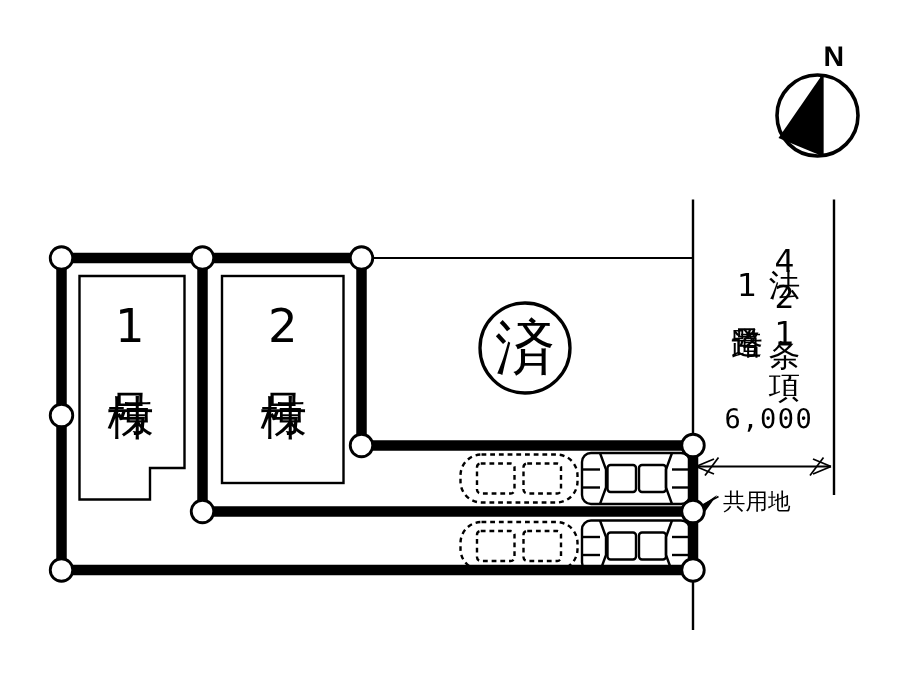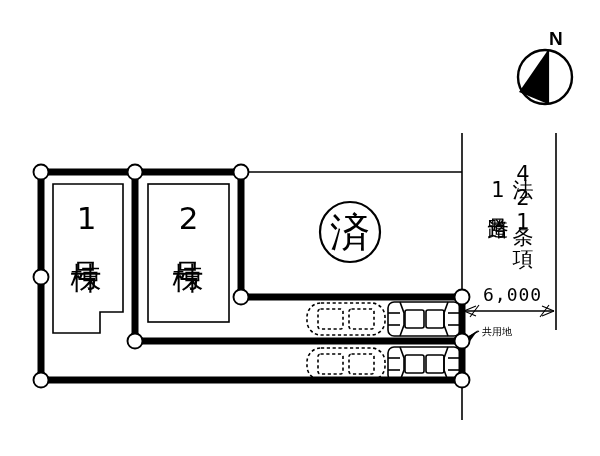--- a/index.html
+++ b/index.html
@@ -35,21 +35,21 @@
     text-orientation:upright;
     line-height:1.0;
     letter-spacing:0px;
   }
   .dim-text{
     font-size:18px;
     font-family:"DejaVu Sans Mono","Liberation Mono",monospace;
     letter-spacing:1px;
   }
   .tiny-text{
-    font-size:10px;
+    font-size:15px;
     font-family:"DejaVu Sans",sans-serif;
     letter-spacing:0px;
   }
   .north-letter{
     font-size:19px;font-weight:bold;
     font-family:"Liberation Sans",sans-serif;
   }
 </style>
 </head>
 <body>
@@ -172,19 +172,19 @@
   <div class="lbl bldg-label" style="left:70px;top:200px;">1号棟</div>
 
   <div class="lbl bldg-label" style="left:172px;top:200px;">2号棟</div>
 
   <div class="lbl stamp-char" style="left:330px;top:212px;">済</div>
 
   <div class="lbl road-vtext" style="left:512px;top:162px;">法42条1項</div>
 
   <div class="lbl road-vtext" style="left:487px;top:178px;">1号道路</div>
 
-  <div class="lbl dim-text" style="left:483px;top:286px;text-align:center;">6,000</div>
+  <div class="lbl dim-text" style="left:483px;top:271px;text-align:center;">6,000</div>
 
   <div class="lbl tiny-text" style="left:482px;top:327px;">共用地</div>
 
   <div class="lbl north-letter" style="left:549px;top:29px;">N</div>
 
 </div>
 
 </body></html>

